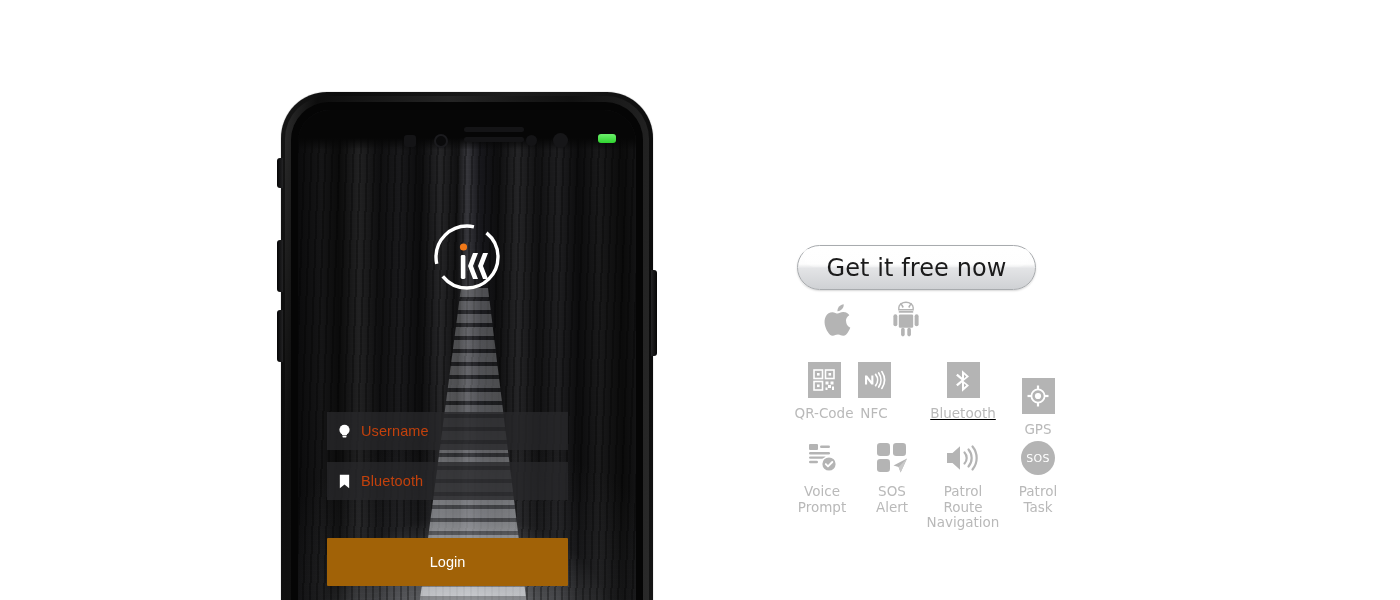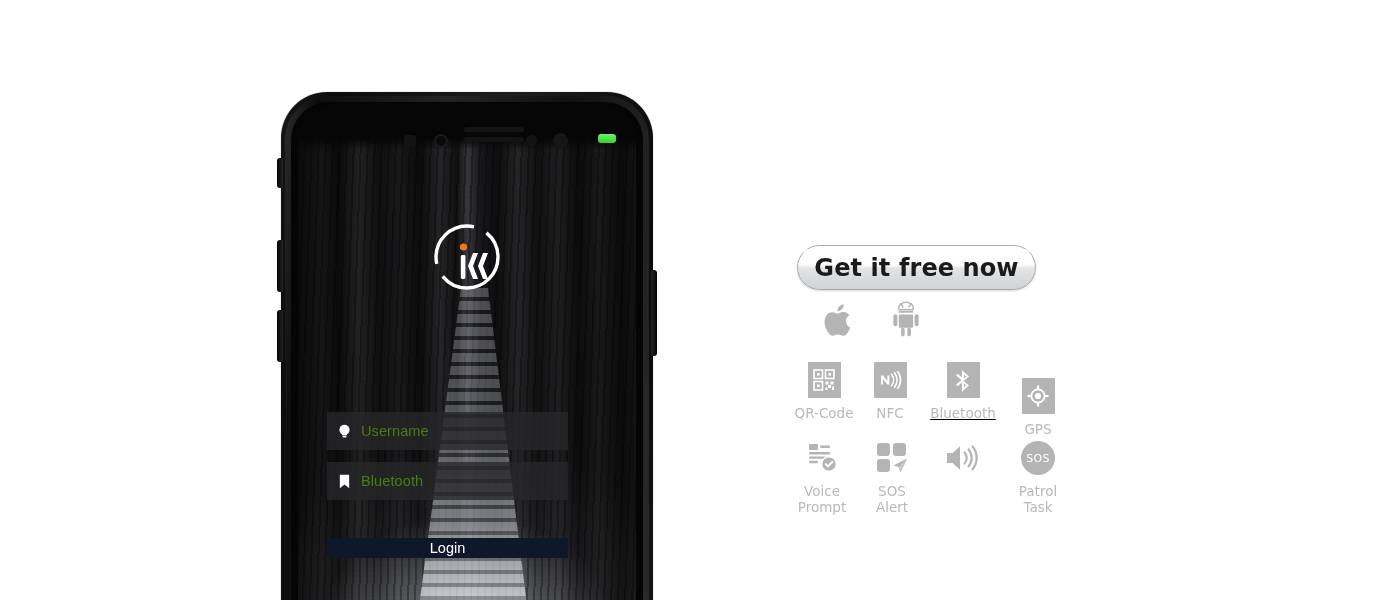--- a/index.html
+++ b/index.html
@@ -118,44 +118,43 @@
   
   .field{
     position:absolute; left:29px; width:241px; height:38px;
     background:rgba(40,40,42,.78);
     display:flex; align-items:center;
   }
   #username-field{ top:302px; }
   #password-field{ top:352px; }
   .field .ico{ width:34px;display:flex;align-items:center;justify-content:center;flex:none;}
   .field .ftext{
-    color:#4d7c0f; font-size:14.5px; font-family:"Liberation Sans",sans-serif;
+    color:#c2410c; font-size:14.5px; font-family:"Liberation Sans",sans-serif;
     letter-spacing:.1px;
   }
   #login-button{
-    position:absolute; left:29px; top:428px; width:241px;height:20px;
-    background:#0f172a; color:#fff;
+    position:absolute; left:29px; top:428px; width:241px;height:48px;
+    background:#a16207; color:#fff;
     display:flex;align-items:center;justify-content:center;
     font-size:14.5px; font-family:"Liberation Sans",sans-serif;
     border-radius:1px;
   }
 
   
   #download-panel{ position:absolute; left:780px; top:240px; width:300px; }
 
   #get-it-free-button{
     position:absolute; left:17px; top:5px;
     width:239px; height:45px;
     border-radius:23px;
     background:linear-gradient(to bottom,#ffffff 0%,#fdfdfd 42%,#e3e4e6 52%,#cfd1d4 100%);
     border:1px solid #a8abae;
     box-shadow:inset 0 1px 0 rgba(255,255,255,.95), 0 1px 2px rgba(0,0,0,.16);
     display:flex;align-items:center;justify-content:center;
     box-sizing:border-box;
-    font-weight:bold;
   }
   #get-it-free-button .gloss{
     position:absolute; left:5px; top:3px; right:5px; height:18px;
     border-radius:18px 18px 40px 40px;
     background:linear-gradient(to bottom,rgba(255,255,255,.95),rgba(255,255,255,.25));
     pointer-events:none;
   }
   #get-it-free-button .lbl{
     position:relative;
     font-size:24px; color:#1b1b1b;
@@ -174,21 +173,21 @@
   }
   .feat .glyph{ height:40px; display:flex;align-items:center;justify-content:center; }
   .feat .flabel{
     margin-top:6px; font-size:13.5px; line-height:15.5px; color:#b9b9b9;
     font-family:"DejaVu Sans", sans-serif; white-space:pre-line;
   }
   .sq{ width:33px;height:36px;background:#b4b4b4;display:flex;align-items:center;justify-content:center;}
 
   
   #feature-qr-code{ left:10px;  top:0; }
-  #feature-nfc{     left:76px;  top:0; }
+  #feature-nfc{     left:60px;  top:0; }
   #feature-bluetooth{ left:143px; top:0; width:80px;text-decoration:underline;}
   #feature-gps{     left:224px; top:16px; }
   
   #feature-voice-prompt{ left:8px; top:78px; }
   #feature-sos-alert{    left:78px; top:78px; }
   #feature-patrol-route{ left:143px; top:78px; width:80px;}
   #feature-patrol-task{  left:224px; top:78px; }
 
   .sos-circle{
     width:34px;height:34px;border-radius:50%;background:#b4b4b4;
@@ -386,20 +385,22 @@
 
     <div class="feat" id="feature-patrol-route">
       <div class="glyph">
         <svg viewBox="0 0 38 32" width="38" height="32" aria-hidden="true">
           <path d="M3 11h5.5L16 4.2v23.6L8.5 21H3z" fill="#b4b4b4"></path>
           <path d="M20.5 10.5a8 8 0 0 1 0 11" fill="none" stroke="#b4b4b4" stroke-width="2.2" stroke-linecap="round"></path>
           <path d="M24.5 7.5a13 13 0 0 1 0 17" fill="none" stroke="#b4b4b4" stroke-width="2.2" stroke-linecap="round"></path>
           <path d="M28.5 4.5a18 18 0 0 1 0 23" fill="none" stroke="#b4b4b4" stroke-width="2.2" stroke-linecap="round"></path>
         </svg>
       </div>
+      <div class="flabel">Patrol Route
+Navigation</div>
     </div>
 
     <div class="feat" id="feature-patrol-task">
       <div class="glyph">
         <span class="sos-circle">SOS</span>
       </div>
       <div class="flabel">Patrol
 Task</div>
     </div>
 

